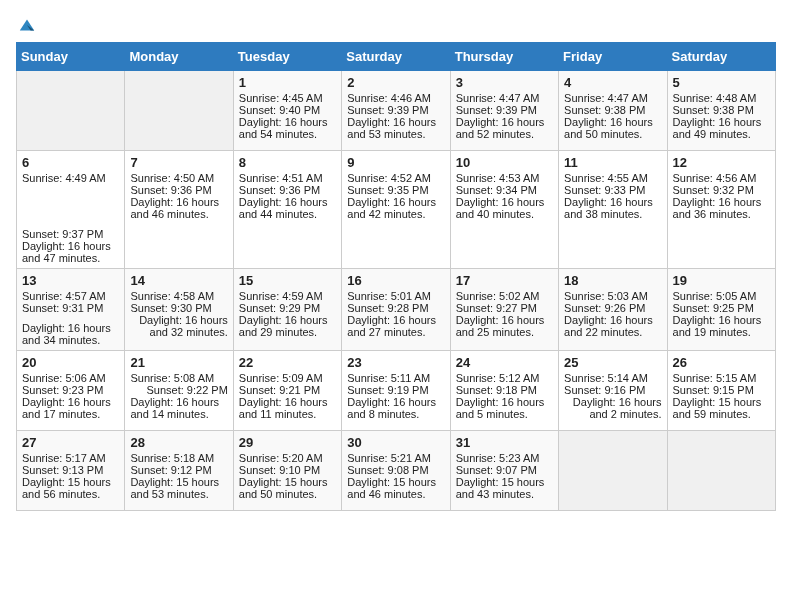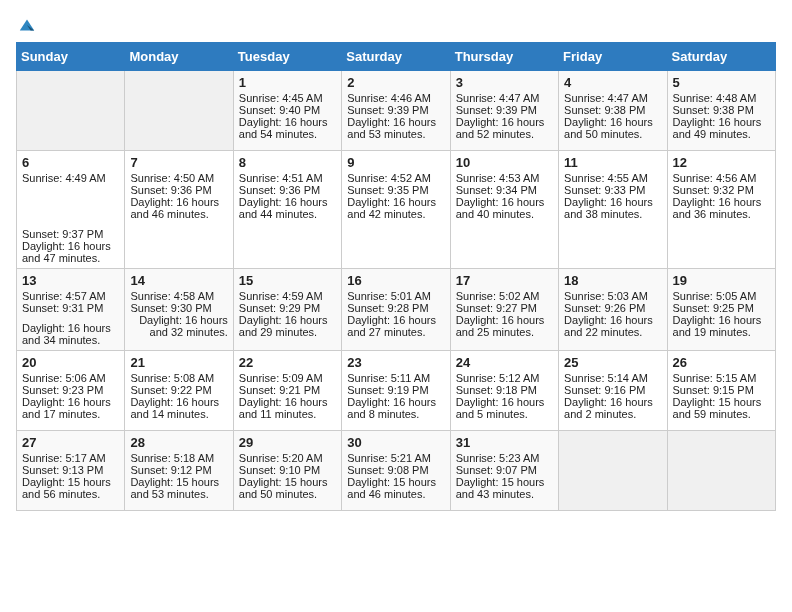--- a/index.html
+++ b/index.html
@@ -246,21 +246,21 @@
       <tr>
         <td>
           <span class="day-number">20</span>
           <span style="display: block;">Sunrise: 5:06 AM</span>
           <span style="display: block;">Sunset: 9:23 PM</span>
           <span style="display: block;">Daylight: 16 hours and 17 minutes.</span>
         </td>
         <td>
           <span class="day-number">21</span>
           <span style="display: block;">Sunrise: 5:08 AM</span>
-          <span style="display: block;">Sunset: 9:22 PM</span>
+          <span style="display: block; text-align: right;">Sunset: 9:22 PM</span>
           <span style="display: block;">Daylight: 16 hours and 14 minutes.</span>
         </td>
         <td>
           <span class="day-number">22</span>
           <span style="display: block;">Sunrise: 5:09 AM</span>
           <span style="display: block;">Sunset: 9:21 PM</span>
           <span style="display: block;">Daylight: 16 hours and 11 minutes.</span>
         </td>
         <td>
           <span class="day-number">23</span>
@@ -271,21 +271,21 @@
         <td>
           <span class="day-number">24</span>
           <span style="display: block;">Sunrise: 5:12 AM</span>
           <span style="display: block;">Sunset: 9:18 PM</span>
           <span style="display: block;">Daylight: 16 hours and 5 minutes.</span>
         </td>
         <td>
           <span class="day-number">25</span>
           <span style="display: block;">Sunrise: 5:14 AM</span>
           <span style="display: block;">Sunset: 9:16 PM</span>
-          <span style="display: block;">Daylight: 16 hours and 2 minutes.</span>
+          <span style="display: block; text-align: right;">Daylight: 16 hours and 2 minutes.</span>
         </td>
         <td>
           <span class="day-number">26</span>
           <span style="display: block;">Sunrise: 5:15 AM</span>
           <span style="display: block;">Sunset: 9:15 PM</span>
           <span style="display: block;">Daylight: 15 hours and 59 minutes.</span>
         </td>
       </tr>
       <tr>
         <td>

